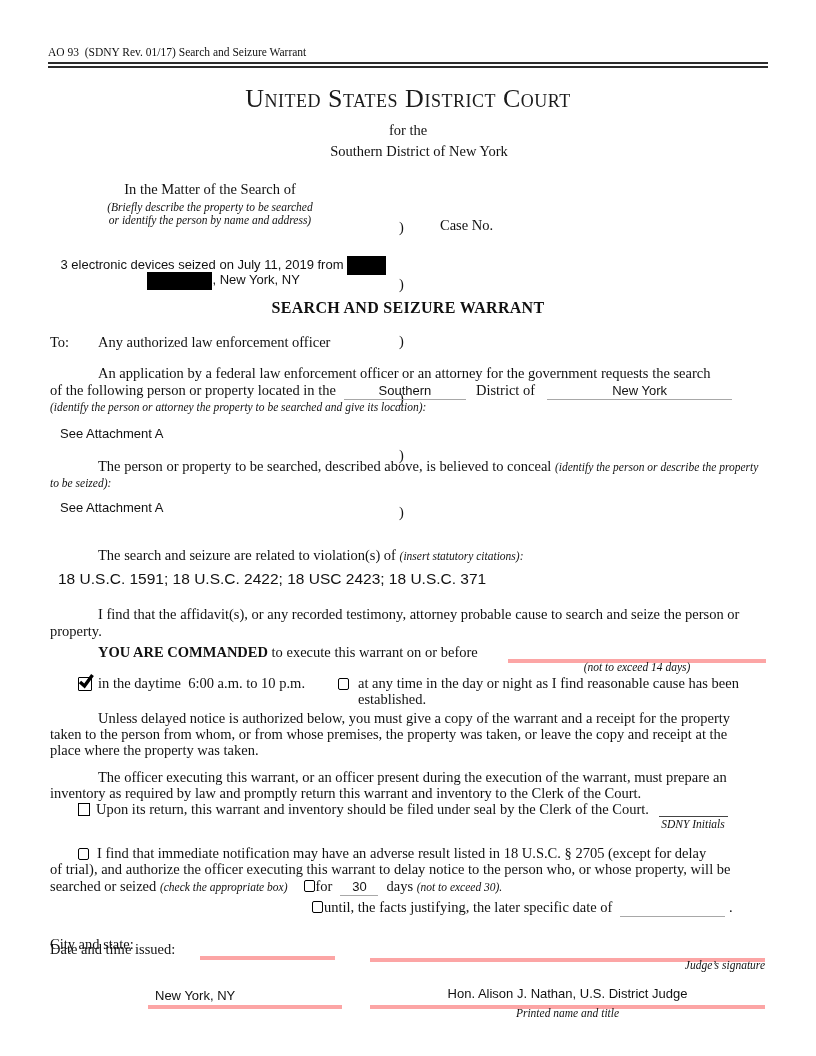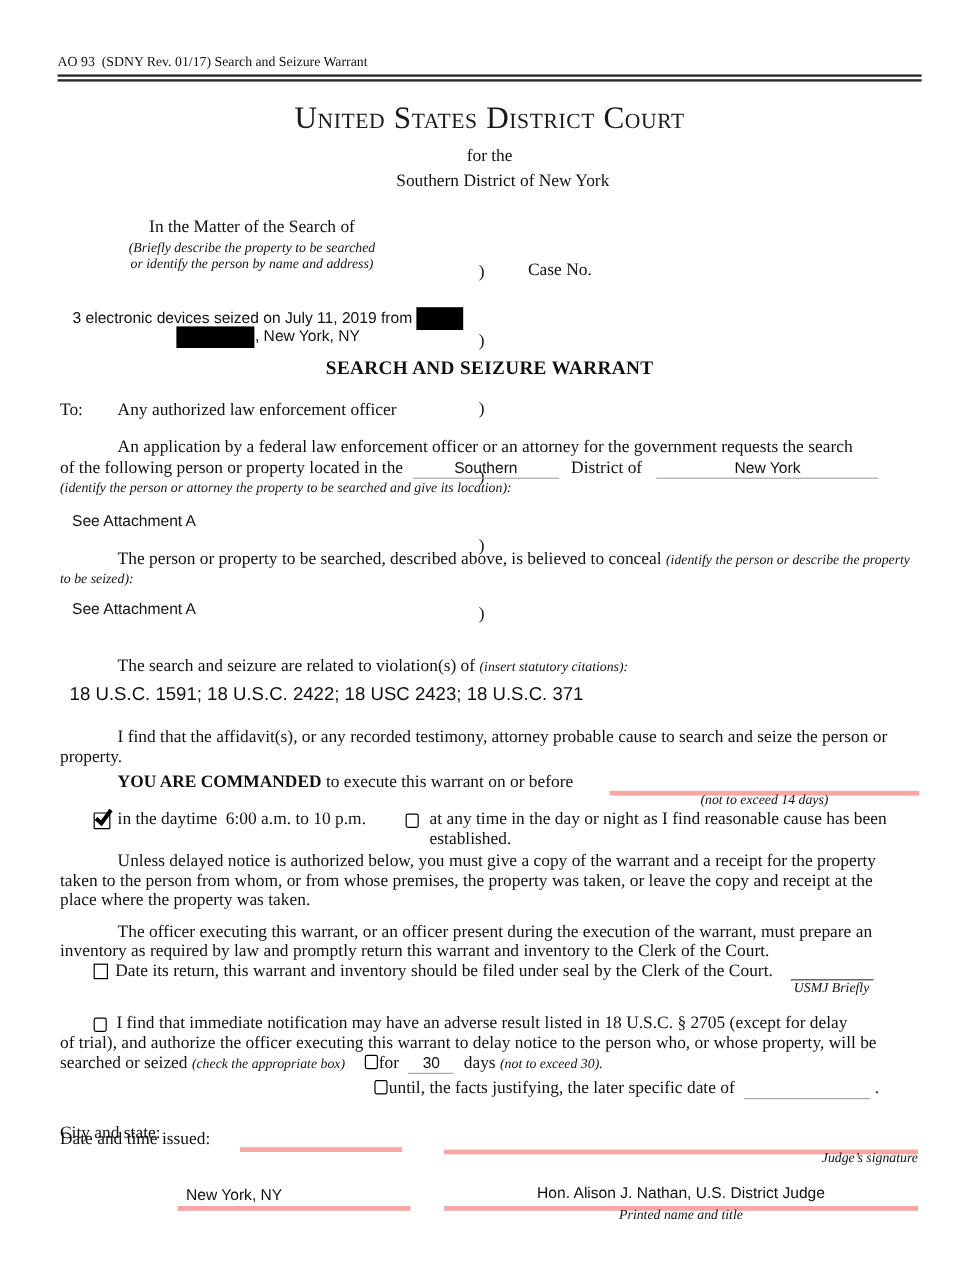--- a/index.html
+++ b/index.html
@@ -115,23 +115,23 @@
   <div class="abs serif" style="left:358px; top:675px;">at any time in the day or night as I find reasonable cause has been</div>
   <div class="abs serif" style="left:358px; top:691px;">established.</div>
 
   <div class="abs serif" style="left:98px; top:710px;">Unless delayed notice is authorized below, you must give a copy of the warrant and a receipt for the property</div>
   <div class="abs serif" style="left:50px; top:726px;">taken to the person from whom, or from whose premises, the property was taken, or leave the copy and receipt at the</div>
   <div class="abs serif" style="left:50px; top:742px;">place where the property was taken.</div>
 
   <div class="abs serif" style="left:98px; top:769px;">The officer executing this warrant, or an officer present during the execution of the warrant, must prepare an</div>
   <div class="abs serif" style="left:50px; top:785px;">inventory as required by law and promptly return this warrant and inventory to the Clerk of the Court.</div>
   <span class="cbx cbx-thin cbx-abs" style="left:78px; top:803px;"></span>
-  <div class="abs serif" style="left:96px; top:801px;">Date its return, this warrant and inventory should be filed under seal by the Clerk of the Court.</div>
+  <div class="abs serif" style="left:96px; top:801px;">Upon its return, this warrant and inventory should be filed under seal by the Clerk of the Court.</div>
   <div class="abs" style="left:659px; width:69px; top:803px; height:13px; border-bottom:1px solid #444;"></div>
-  <div class="abs it center" style="left:653px; width:80px; top:818px;">USMJ Briefly</div>
+  <div class="abs it center" style="left:653px; width:80px; top:818px;">SDNY Initials</div>
 
   <span class="cbx cbx-abs" style="left:78px; top:848px;"></span>
   <div class="abs serif" style="left:97px; top:845px;">I find that immediate notification may have an adverse result listed in 18 U.S.C. § 2705 (except for delay</div>
   <div class="abs serif" style="left:50px; top:861px;">of trial), and authorize the officer executing this warrant to delay notice to the person who, or whose property, will be</div>
   <div class="abs serif" style="left:50px; top:878px;"><span>searched or seized </span><span class="it">(check the appropriate box)</span><span class="cbx" style="margin-left:16px; margin-right:1px;"></span><span>for</span><span class="ulfield" style="width:38px; margin:0 8px;">30</span><span>days </span><span class="it">(not to exceed 30).</span></div>
   <div class="abs serif" style="left:312px; top:899px;"><span class="cbx" style="margin-right:1px;"></span><span>until, the facts justifying, the later specific date of</span><span class="ulfield empty" style="width:105px; margin-left:8px;"></span><span> .</span></div>
 
   <div class="abs serif" style="left:50px; top:941px;">Date and time issued:</div>
   <div class="abs ul" style="left:200px; width:135px; top:943px; height:13px;"></div>
   <div class="abs ul" style="left:370px; width:395px; top:945px; height:13px;"></div>

